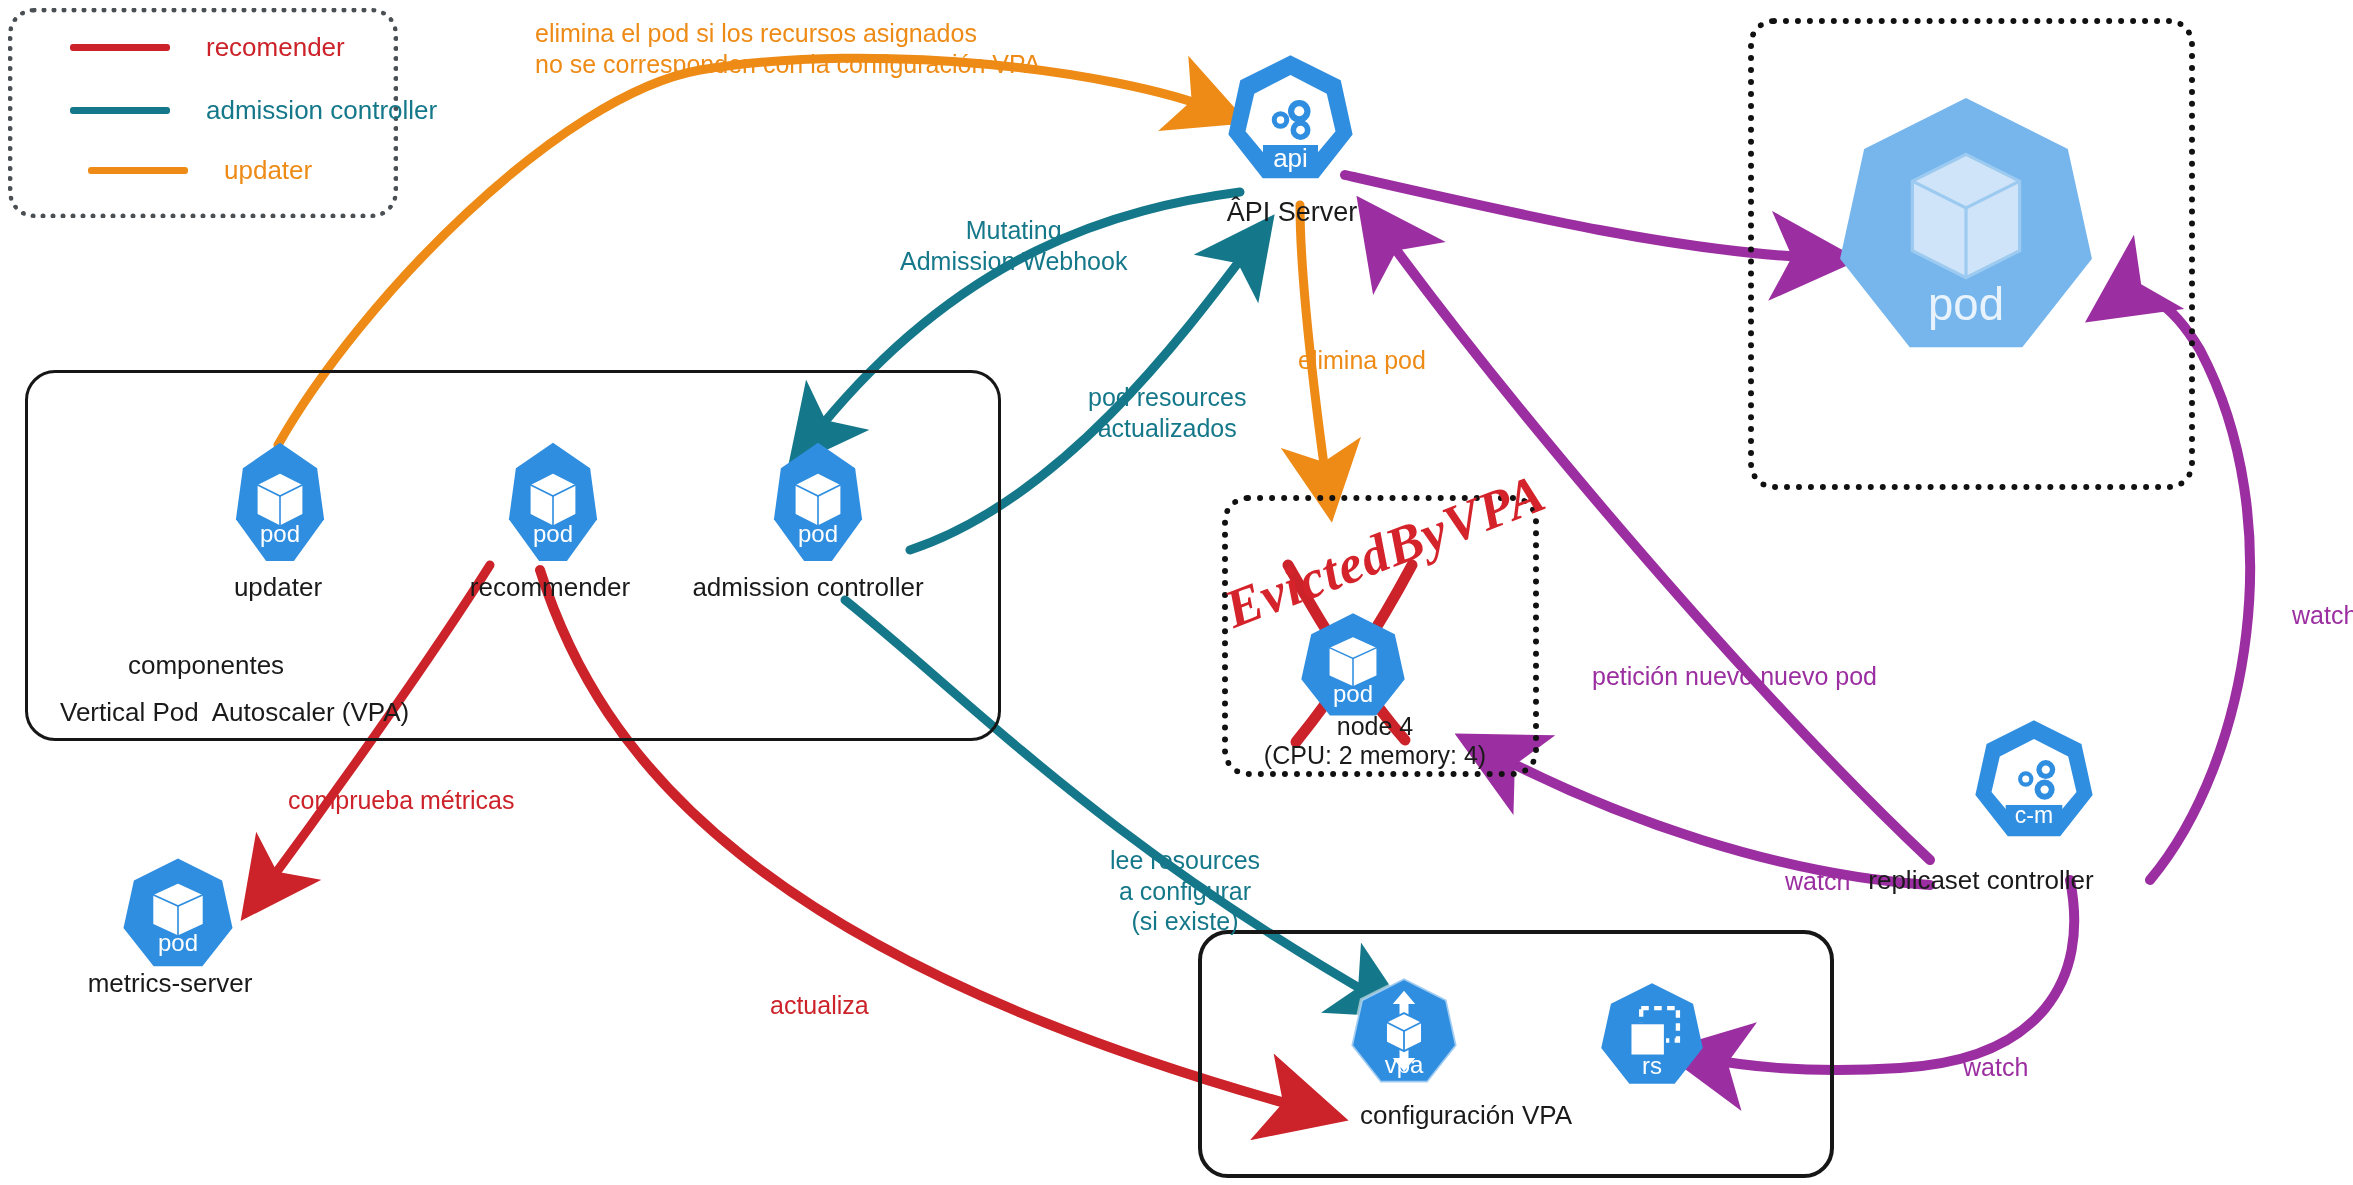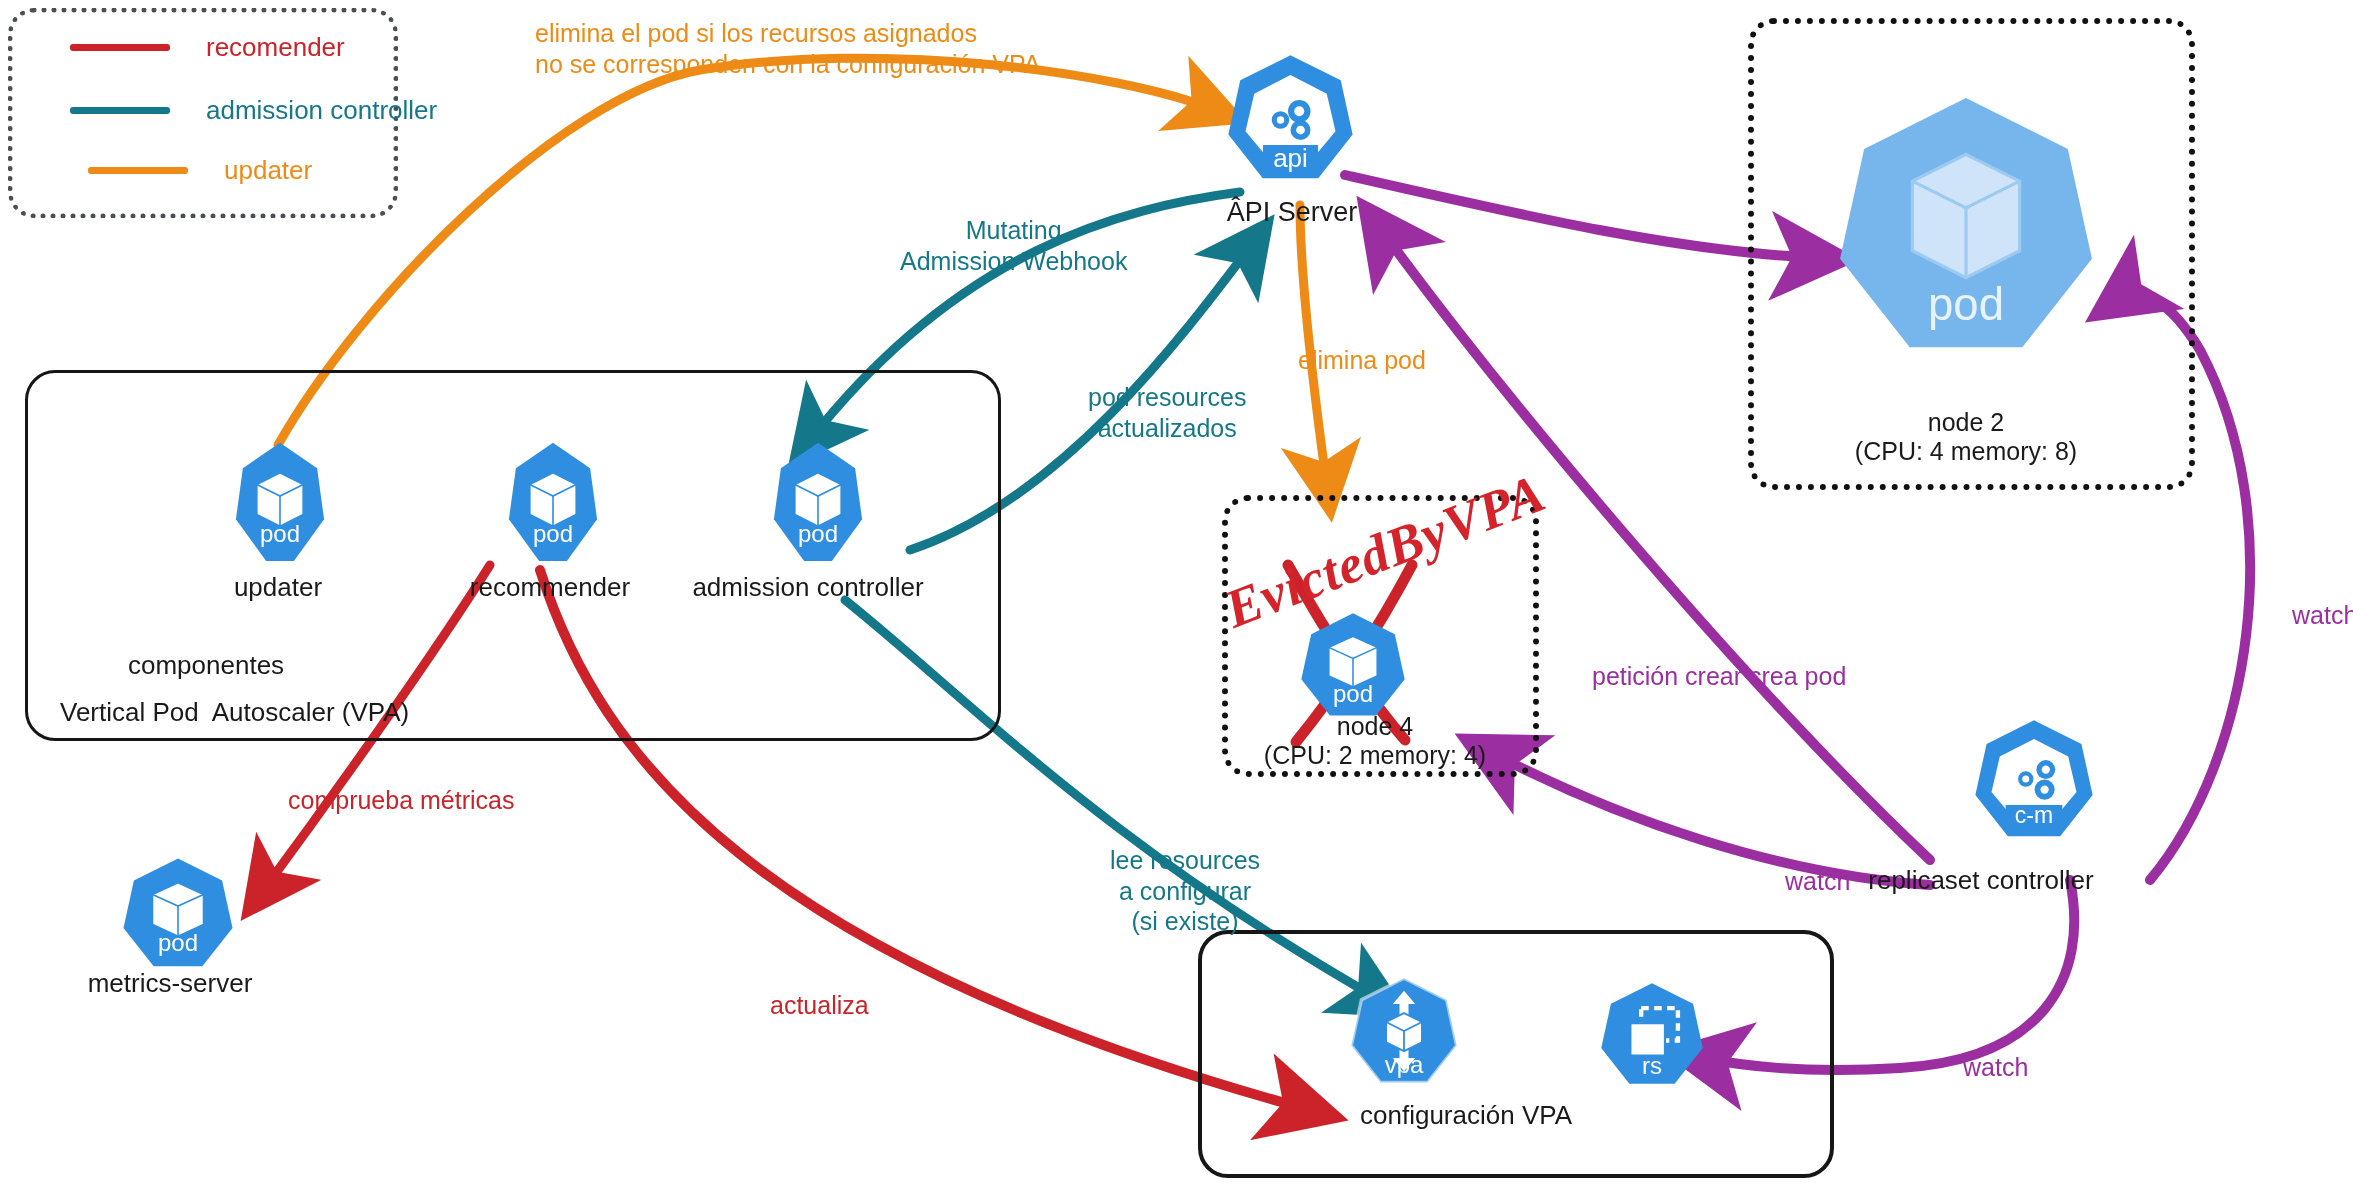--- a/index.html
+++ b/index.html
@@ -238,43 +238,39 @@
         <line x1="50" y1="44" x2="50" y2="70"></line>
       </g>
       <text x="50" y="86" text-anchor="middle" font-size="17" fill="#e9f3fd" font-family="Liberation Sans, sans-serif">pod</text>
     </svg>
   </div>
 
   <div class="node-cap" style="left:1375px;top:712px;">
     <div>node 4</div>
     <div>(CPU: 2 memory: 4)</div>
   </div>
-  <div class="node-cap" style="left:1966px;top:408px;">
-    <div>node 2</div>
-    <div>(CPU: 4 memory: 8)</div>
-  </div>
 
   <div class="evicted" style="left:1216px;top:520px;">EvictedByVPA</div>
 
   <div class="lbl t-black" style="left:128px;top:650px;font-size:26px;">componentes</div>
   <div class="lbl t-black" style="left:60px;top:697px;font-size:26px;">Vertical Pod  Autoscaler (VPA)</div>
 
   <div class="lbl t-orange" style="left:535px;top:18px;font-size:25px;">elimina el pod si los recursos asignados
 no se corresponden con la configuración VPA</div>
 
   <div class="lbl t-teal" style="left:900px;top:215px;font-size:25px;text-align:center;">Mutating
 Admission Webhook</div>
 
   <div class="lbl t-teal" style="left:1088px;top:382px;font-size:25px;text-align:center;">pod resources
 actualizados</div>
 
   <div class="lbl t-orange" style="left:1298px;top:345px;font-size:25px;">elimina pod</div>
 
 
-  <div class="lbl t-purple" style="left:1592px;top:661px;font-size:25px;">petición crear crea pod</div>
+  <div class="lbl t-purple" style="left:1592px;top:661px;font-size:25px;">petición nuevo nuevo pod</div>
 
   <div class="lbl t-purple" style="left:2292px;top:600px;font-size:25px;">watch</div>
 
   <div class="lbl t-purple" style="left:1785px;top:866px;font-size:25px;">watch</div>
 
   <div class="lbl t-purple" style="left:1963px;top:1052px;font-size:25px;">watch</div>
 
   <div class="lbl t-red" style="left:288px;top:785px;font-size:25px;">comprueba métricas</div>
 
   <div class="lbl t-red" style="left:770px;top:990px;font-size:25px;">actualiza</div>

